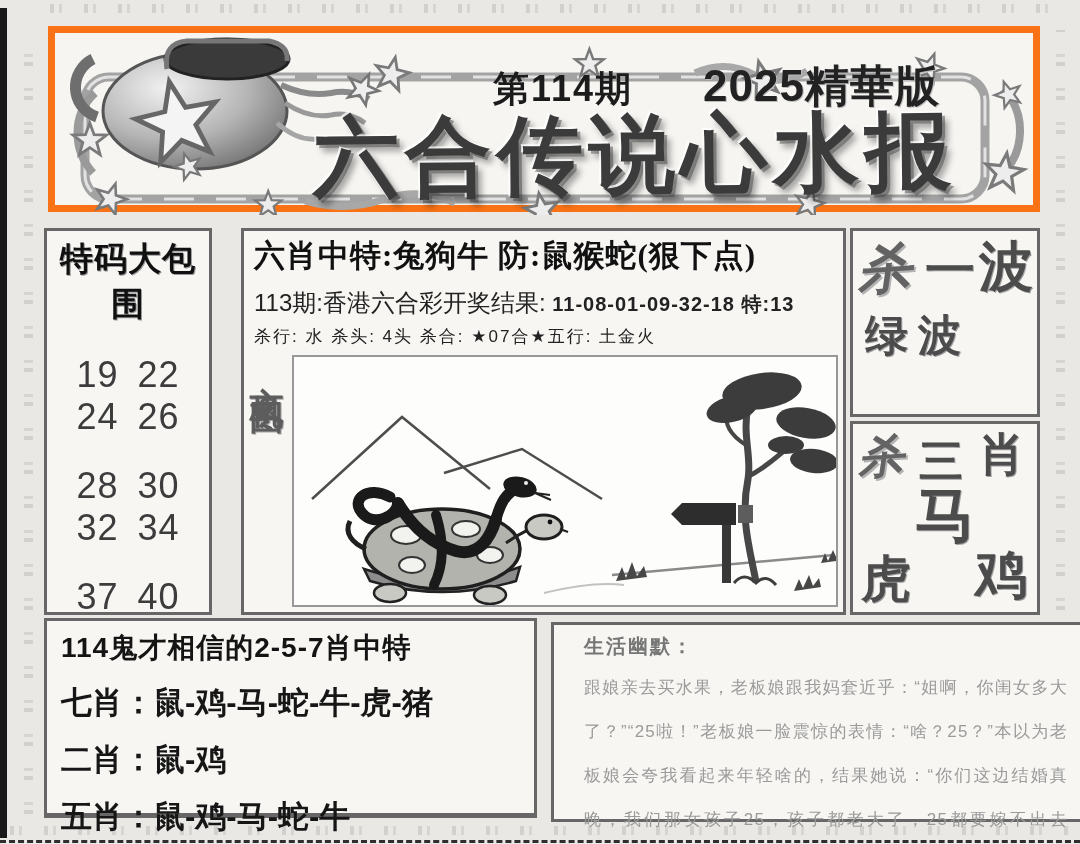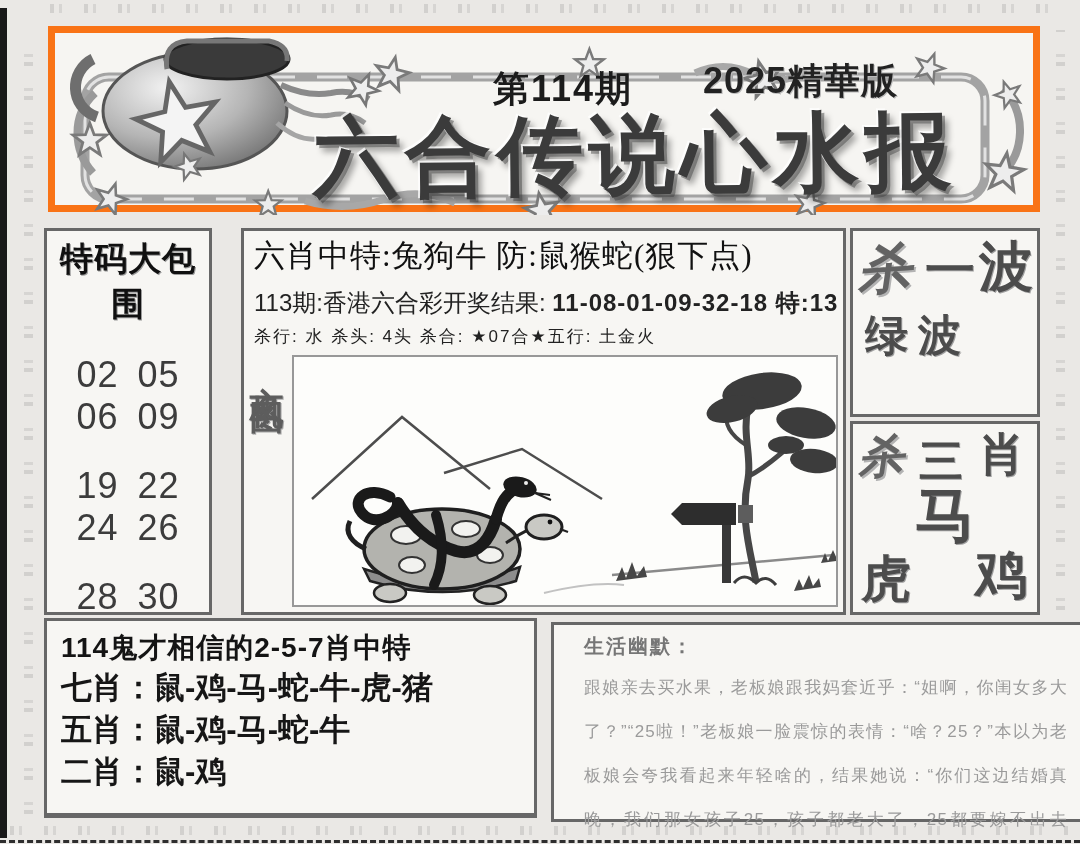--- a/index.html
+++ b/index.html
@@ -11,54 +11,54 @@
   .wm{position:absolute;opacity:.55;filter:blur(.4px);pointer-events:none;}
   .wm-h{height:9px;background:repeating-linear-gradient(90deg,rgba(110,110,110,.35) 0 4px,transparent 4px 9px,rgba(110,110,110,.28) 9px 12px,transparent 12px 34px);}
   .wm-v{width:9px;background:repeating-linear-gradient(0deg,rgba(110,110,110,.35) 0 4px,transparent 4px 9px,rgba(110,110,110,.28) 9px 12px,transparent 12px 34px);}
   
   .box{position:absolute;background:#f7f6f3;border:3px solid #676767;box-sizing:border-box;}
   
   #header{position:absolute;left:48px;top:26px;width:992px;height:186px;background:#f6f5f2;
           border:7px solid #f97316;box-sizing:border-box;}
   #header svg{position:absolute;left:0;top:0;}
   .issue{position:absolute;left:438px;top:32px;font-size:36px;font-weight:bold;color:#1b1b1b;letter-spacing:2px;z-index:3;}
-  .edition{position:absolute;left:648px;top:24px;font-size:36px;font-weight:bold;color:#222;letter-spacing:1px;z-index:3;
+  .edition{position:absolute;left:648px;top:24px;font-size:44px;font-weight:bold;color:#222;letter-spacing:1px;z-index:3;
            text-shadow:1px 1px 0 #bbb;}
   .masthead{position:absolute;left:180px;top:72px;width:800px;text-align:center;z-index:3;
             font-family:"Liberation Serif","DejaVu Serif",serif;font-weight:bold;font-size:86px;line-height:100px;
             color:#3b3b3b;letter-spacing:6px;transform:rotate(-.6deg);
             text-shadow:-2px -2px 0 rgba(255,255,255,.75), 3px 3px 0 rgba(60,60,60,.45), 6px 7px 6px rgba(0,0,0,.35);}
   
   #special-box{left:44px;top:228px;width:168px;height:387px;padding:6px 2px;}
   .special-title{text-align:center;font-size:33px;font-weight:bold;color:#101010;letter-spacing:1px;
                  text-shadow:1px 1px 0 #9a9a9a;}
   .num-row{text-align:center;font-size:36px;color:#3c3c3c;margin-top:27px;letter-spacing:1px;word-spacing:8px;}
   
   #center-box{left:241px;top:228px;width:605px;height:387px;padding:4px 0 0 10px;}
-  .c-line1{font-family:"Liberation Serif","DejaVu Serif",serif;font-size:31px;font-weight:normal;color:#111;
+  .c-line1{font-family:"Liberation Serif","DejaVu Serif",serif;font-size:31px;font-weight:bold;color:#111;
            letter-spacing:1px;white-space:nowrap;}
   .c-line2{margin-top:10px;font-size:24px;color:#222;white-space:nowrap;}
-  .c-line2 b{font-size:24px;letter-spacing:1px;}
+  .c-line2 b{font-size:20px;letter-spacing:1px;}
   .c-line3{margin-top:6px;font-size:17px;color:#222;letter-spacing:2px;white-space:nowrap;}
   .mystery-label{position:absolute;left:6px;top:128px;width:40px;
                  writing-mode:vertical-rl;text-orientation:upright;
                  font-size:34px;font-weight:bold;color:#5d5d5d;letter-spacing:8px;
                  text-shadow:1px 1px 0 #aaa;}
   .pic-frame{position:absolute;left:48px;top:124px;width:546px;height:252px;background:#fdfdfb;
              border:2px solid #989898;box-sizing:border-box;}
   
   #kill-wave-box{left:850px;top:228px;width:190px;height:189px;}
   #kill-xiao-box{left:850px;top:421px;width:190px;height:194px;}
   .kill-char{position:absolute;font-weight:bold;color:#636363;transform:skewX(-12deg) rotate(-4deg);
              text-shadow:2px 2px 0 #b3b3b3;}
   .big-gray{position:absolute;font-weight:bold;color:#4c4c4c;text-shadow:1px 1px 0 #9f9f9f;}
   
   #xiao-box{left:44px;top:618px;width:493px;height:200px;padding:8px 0 8px 14px;border-width:3px 3px 5px 3px;}
   .xiao-title{font-size:28px;font-weight:bold;color:#141414;letter-spacing:1px;}
-  .xiao-row{font-size:31px;font-weight:bold;color:#161616;white-space:nowrap;}
+  .xiao-row{font-size:31px;font-weight:bold;color:#161616;margin-top:15px;white-space:nowrap;}
   
   #humor-box{left:551px;top:622px;width:538px;height:200px;padding:8px 18px 0 30px;}
   .humor-title{font-size:20px;font-weight:bold;color:#767676;letter-spacing:2px;}
   .humor-body{margin-top:6px;font-size:17px;line-height:44px;color:#9a9a9a;letter-spacing:1.2px;text-align:justify;}
 </style>
 </head>
 <body>
 
 <div id="page">
 
@@ -117,21 +117,20 @@
         <use href="#star" transform="translate(120,120) scale(1.1) rotate(-18 12 12)" fill="#eee" stroke="#777" stroke-width="2"></use>
       </g>
     </svg>
     <span class="issue">第114期</span>
     <span class="edition">2025精華版</span>
     <div class="masthead">六合传说心水报</div>
   </div>
 
   <div id="special-box" class="box">
     <div class="special-title">特码大包围</div>
-    <div class="num-row">02 05 06 09</div>
     <div class="num-row">19 22 24 26</div>
     <div class="num-row">28 30 32 34</div>
     <div class="num-row">37 40 41 42</div>
   </div>
 
   <div id="center-box" class="box">
     <div class="c-line1">六肖中特:兔狗牛 防:鼠猴蛇(狠下点)</div>
     <div class="c-line2">
       <span>113期:香港六合彩开奖结果:</span>
       <b>11-08-01-09-32-18 特:13</b>
@@ -218,24 +217,24 @@
     <span class="big-gray" style="left:8px;top:122px;font-size:50px;">虎</span>
     <span class="big-gray" style="left:122px;top:116px;font-size:52px;">鸡</span>
   </div>
 
   <div id="xiao-box" class="box">
     <div class="xiao-title">114鬼才相信的2-5-7肖中特</div>
     <div class="xiao-row">
       <span>七肖：</span><span>鼠-鸡-马-蛇-牛-虎-猪</span>
     </div>
     <div class="xiao-row">
+      <span>二肖：</span><span>鼠-鸡</span>
+    </div>
+    <div class="xiao-row">
       <span>五肖：</span><span>鼠-鸡-马-蛇-牛</span>
-    </div>
-    <div class="xiao-row">
-      <span>二肖：</span><span>鼠-鸡</span>
     </div>
   </div>
 
   <div id="humor-box" class="box">
     <div class="humor-title">生活幽默：</div>
     <div class="humor-body">跟娘亲去买水果，老板娘跟我妈套近乎：“姐啊，你闺女多大了？”“25啦！”老板娘一脸震惊的表情：“啥？25？”本以为老板娘会夸我看起来年轻啥的，结果她说：“你们这边结婚真晚，我们那女孩子25，孩子都老大了，25都要嫁不出去了！”老板，你永远失去了一位顾客你造吗？</div>
   </div>
 
 </div>
 

